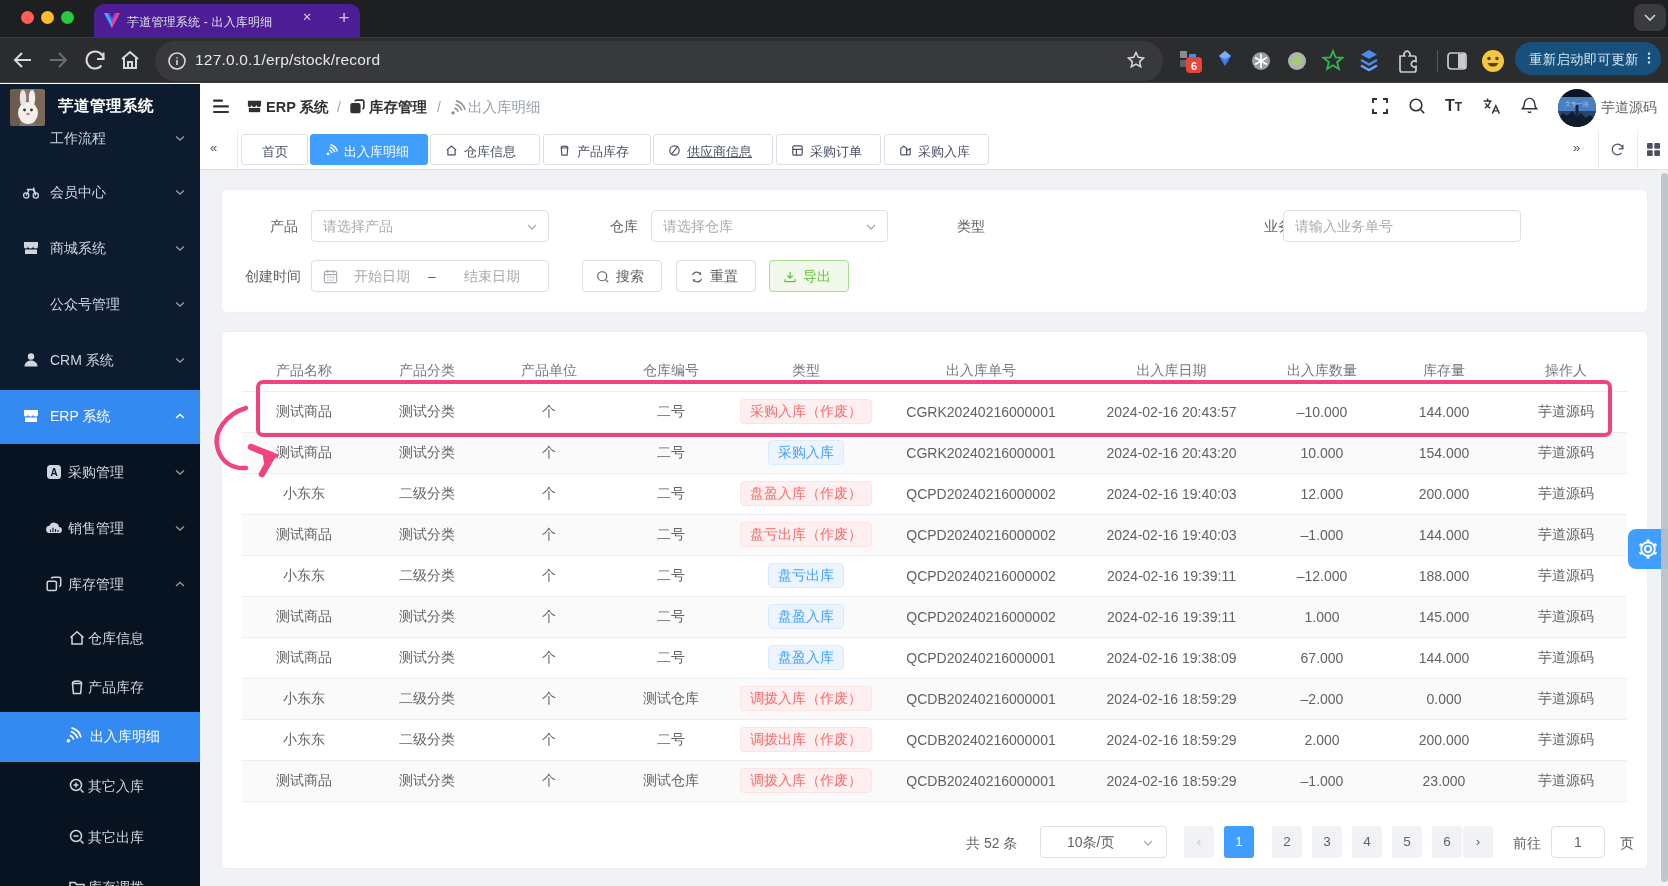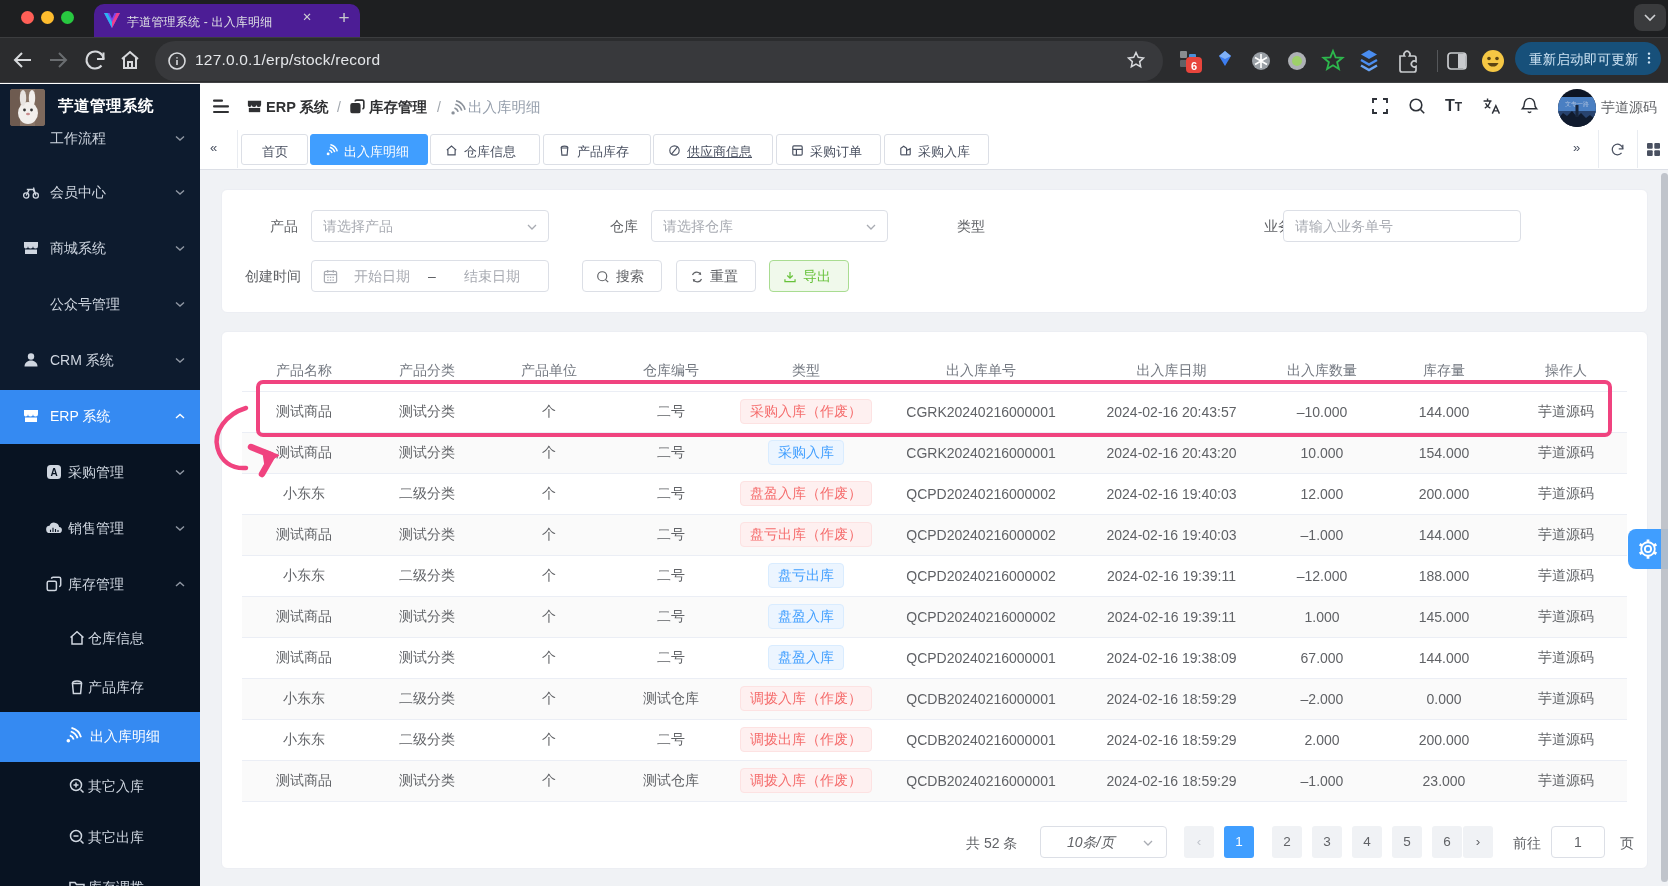--- a/index.html
+++ b/index.html
@@ -633,21 +633,21 @@
             <td><span class="tag d">调拨入库（作废）</span></td>
             <td>QCDB20240216000001</td>
             <td>2024-02-16 18:59:29</td>
             <td>–1.000</td>
             <td>23.000</td>
             <td>芋道源码</td>
           </tr>
       </tbody>
     </table>
     <span class="abs" style="left:744px;top:503px;font-size:14px;color:#606266;">共 52 条</span>
-    <div class="finput" style="left:818px;top:494px;width:127px;color:#606266;font-style:italic;">
+    <div class="finput" style="left:818px;top:494px;width:127px;color:#606266;">
         <span class="ph" style="left:26px;color:#606266;">10条/页</span>
         <svg style="position:absolute;right:12px;top:10px;" width="12" height="12" viewBox="0 0 12 12">
           <path d="M2 4l4 4 4-4" fill="none" stroke="#a8abb2" stroke-width="1.3"></path>
         </svg>
       </div>
     <div class="pgbtn" style="left:962px;color:#c0c4cc;">‹</div>
     <div class="pgbtn on" style="left:1002px;">1</div>
     <div class="pgbtn" style="left:1050px;">2</div>
     <div class="pgbtn" style="left:1090px;">3</div>
     <div class="pgbtn" style="left:1130px;">4</div>

